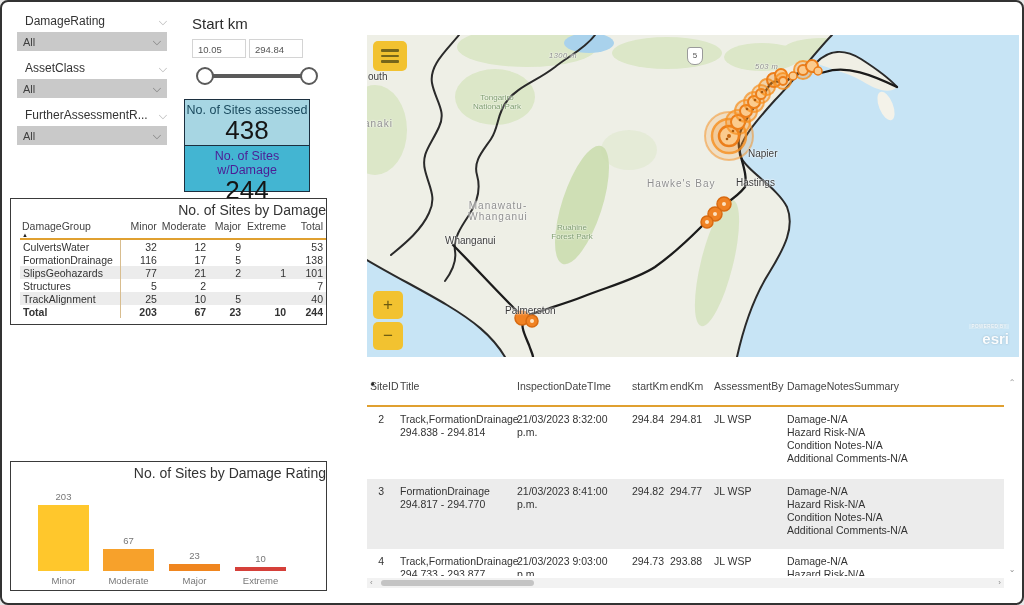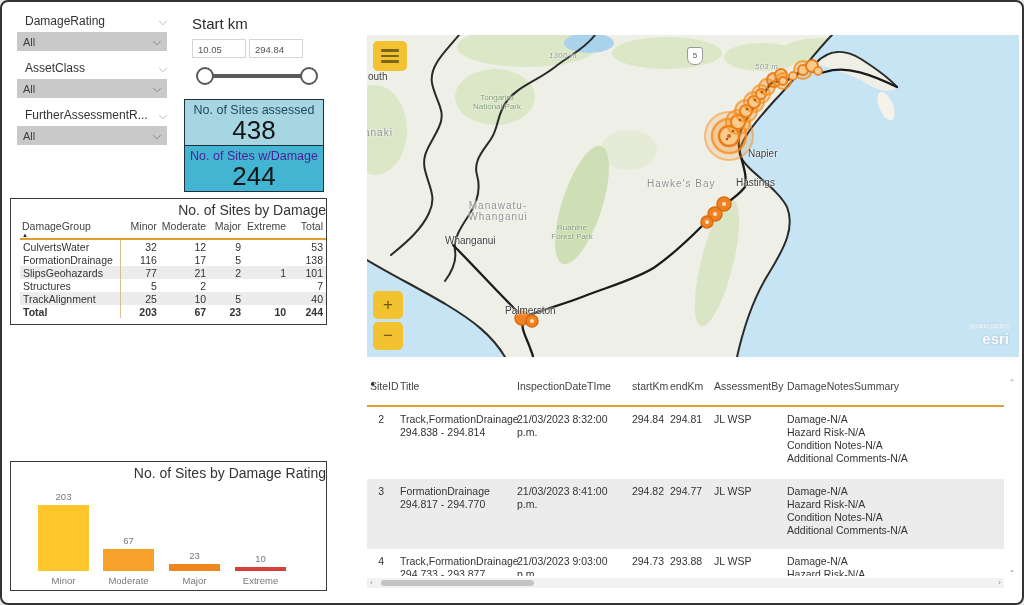--- a/index.html
+++ b/index.html
@@ -16,21 +16,21 @@
   
   .startkm-title{position:absolute;left:190px;top:13px;font-size:15px;color:#2b2b2b;}
   .km-input{position:absolute;top:37px;width:47px;height:16px;border:1px solid #d4d4d4;background:#fff;
             font-size:9.5px;color:#555;padding:1px 0 0 5px;}
   .km-min{left:190px}.km-max{left:247px}
   .slider-track{position:absolute;left:203px;top:72px;width:104px;height:4px;background:#5a5a5a;}
   .slider-handle{position:absolute;top:65px;width:18px;height:18px;background:#fff;border:2.5px solid #5a5a5a;
                  border-radius:50%;box-sizing:border-box;cursor:pointer;}
   .sh-left{left:194px}.sh-right{left:298px}
   
-  .kpi{position:absolute;left:182px;width:140px;height:47px;border:1px solid #1c2f3f;text-align:center;box-sizing:border-box;}
+  .kpi{position:absolute;left:182px;width:126px;height:47px;border:1px solid #1c2f3f;text-align:center;box-sizing:border-box;}
   .kpi1{top:97px;background:#a7d6e3;}
   .kpi2{top:143px;background:#43b5d2;}
   .kpi-label{font-size:12.5px;margin-top:3px;}
   .kpi1 .kpi-label{color:#1a4a5e}.kpi2 .kpi-label{color:#4c1d95}
   .kpi-value{font-size:26px;color:#151515;line-height:1.05;}
   
   .dmg-card{position:absolute;left:8px;top:196px;width:317px;height:127px;border:1px solid #3a3a3a;background:#fff;box-sizing:border-box;}
   .card-title{font-size:14px;color:#333;padding:3px 0 0 9px;text-align:right;}
   .dmg-table{position:absolute;left:9px;top:20px;border-collapse:collapse;font-size:10.5px;color:#333;}
   .dmg-table th{font-weight:normal;color:#444;text-align:right;padding:1px 3px 6px 2px;position:relative;
@@ -315,21 +315,21 @@
         <circle cx="165" cy="286" r="6" fill="#f08223" stroke="#d86a10" stroke-width="1.5"></circle>
           <circle cx="165" cy="286" r="2" fill="#fde3c2"></circle>
       </g>
     </svg>
     <div class="map-label" style="left:1px;top:36px">outh</div>
     <div class="map-label elev" style="left:182px;top:16px">1300 m</div>
     <div class="map-label elev" style="left:388px;top:27px">503 m</div>
     <div class="shield">5</div>
     <div class="map-label park" style="left:100px;top:58px;width:60px">Tongariro
 National Park</div>
-    <div class="map-label region" style="left:-3px;top:92px">anaki</div>
+    <div class="map-label region" style="left:-3px;top:83px">anaki</div>
     <div class="map-label region multi" style="left:95px;top:165px;width:72px">Manawatu-
 Whanganui</div>
     <div class="map-label" style="left:78px;top:200px">Whanganui</div>
     <div class="map-label park" style="left:175px;top:188px;width:60px">Ruahine
 Forest Park</div>
     <div class="map-label region" style="left:280px;top:143px">Hawke's Bay</div>
     <div class="map-label" style="left:381px;top:113px">Napier</div>
     <div class="map-label" style="left:369px;top:142px">Hastings</div>
     <div class="map-label" style="left:138px;top:270px">Palmerston</div>
     <div class="map-btn btn-menu">

